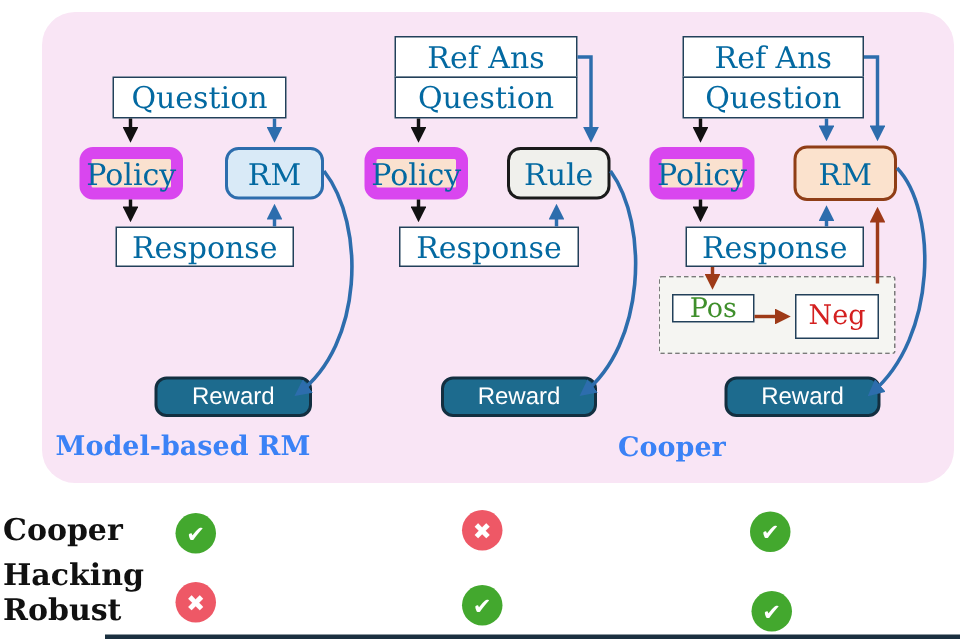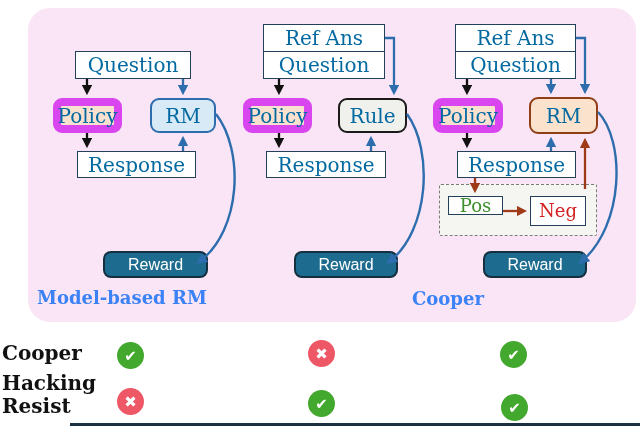--- a/index.html
+++ b/index.html
@@ -95,21 +95,21 @@
     <path d="M551 79 L551 91" stroke="#2d6dad" stroke-width="2.3" fill="none" marker-end="url(#ah-blue)"></path>
     <path d="M576 38 L585 38 L585 91" stroke="#2d6dad" stroke-width="2.3" fill="none" marker-end="url(#ah-blue)"></path>
     <path d="M551 151 L551 140" stroke="#2d6dad" stroke-width="2.3" fill="none" marker-end="url(#ah-blue)"></path>
     <path d="M475 178 L475 190" stroke="#9e3a18" stroke-width="2.3" fill="none" marker-end="url(#ah-brown)"></path>
     <path d="M503 211 L524 211" stroke="#9e3a18" stroke-width="2.3" fill="none" marker-end="url(#ah-brown)"></path>
     <path d="M585 189 L585 141" stroke="#9e3a18" stroke-width="2.3" fill="none" marker-end="url(#ah-brown)"></path>
     <path d="M598 112 C625 140 625 225 581 262" stroke="#2d6dad" stroke-width="2.4" fill="none" marker-end="url(#ah-blue)"></path>
   </svg>
 
   <div class="rowlabel" style="left:2px;top:342px;">Cooper</div>
-  <div class="rowlabel" style="left:2px;top:372px;width:95px;">Hacking Resist</div>
+  <div class="rowlabel" style="left:2px;top:372px;width:95px;">Hacking Robust</div>
 
   <div class="mark" style="left:117px;top:342px;" data-kind="check"></div>
   <div class="mark" style="left:308px;top:340px;" data-kind="cross"></div>
   <div class="mark" style="left:500px;top:341px;" data-kind="check"></div>
 
   <div class="mark" style="left:117px;top:388px;" data-kind="cross"></div>
   <div class="mark" style="left:308px;top:390px;" data-kind="check"></div>
   <div class="mark" style="left:501px;top:394px;" data-kind="check"></div>
 
   <div class="bottom-rule"></div>

